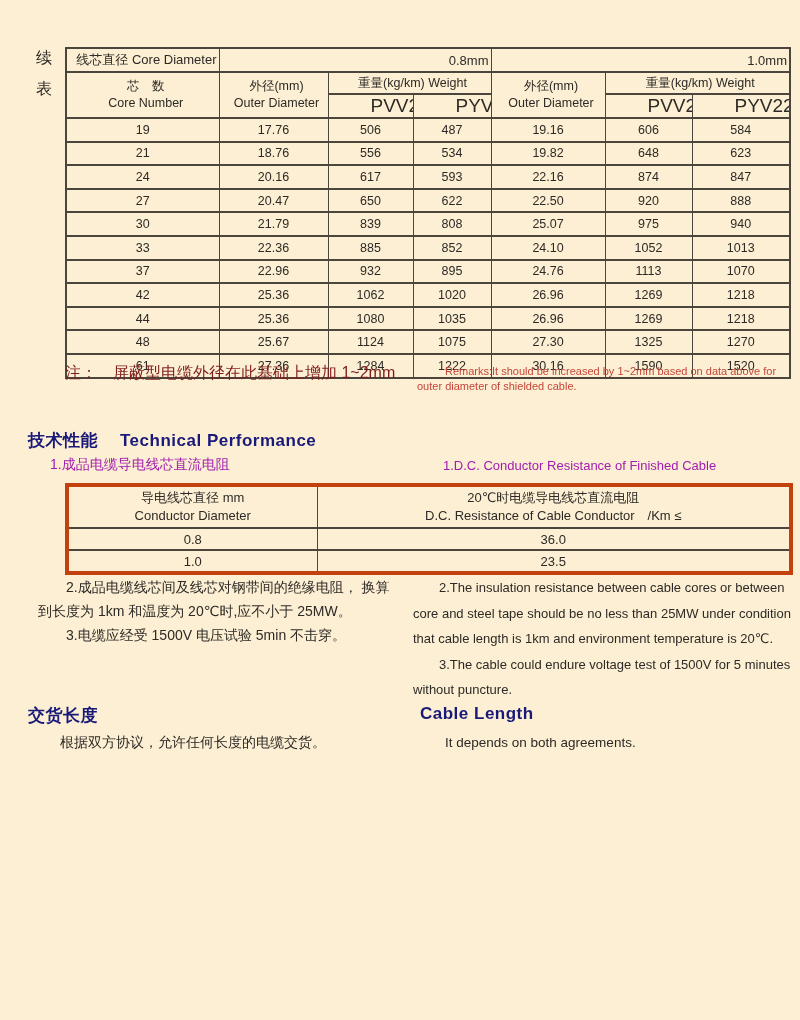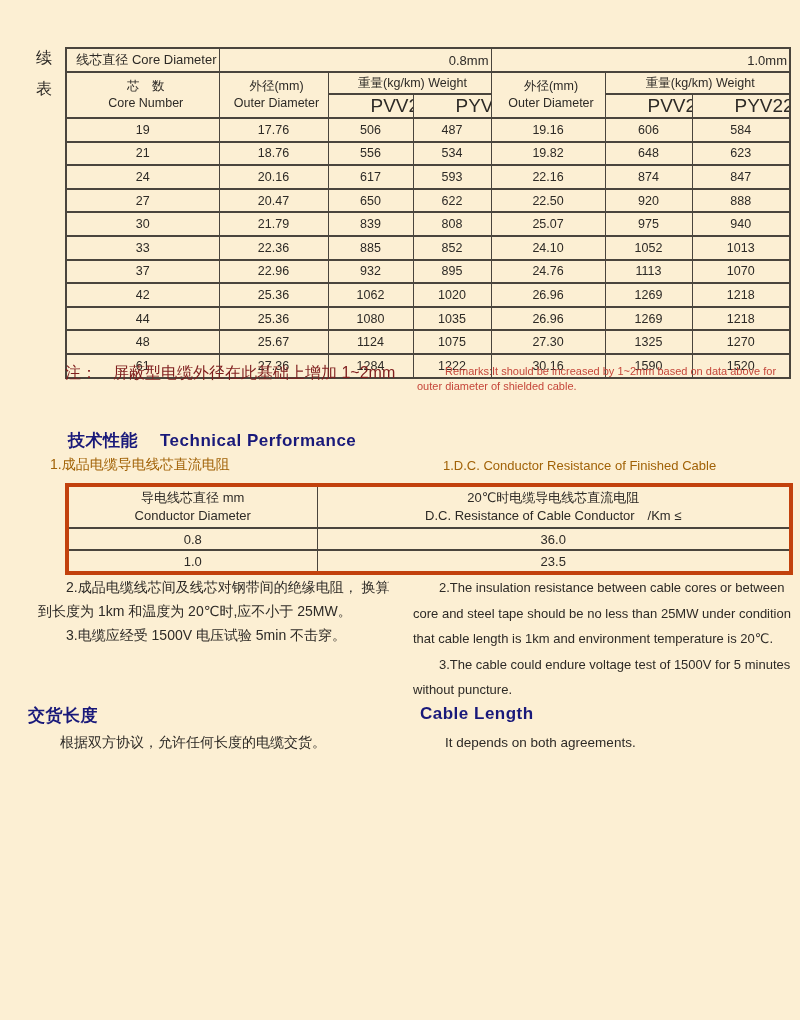--- a/index.html
+++ b/index.html
@@ -44,23 +44,23 @@
   .note-en{
     position:absolute;left:417px;top:364px;width:372px;
     font-size:11px;line-height:15px;color:#c5463a;text-indent:28px;
   }
 
   
   .sect-head{
     position:absolute;font-size:17px;font-weight:bold;color:#19197a;
     letter-spacing:0.5px;white-space:nowrap;
   }
-  .sect-head .cn{margin-right:22px;margin-left:40px;}
-
-  .item-line{position:absolute;font-size:14px;color:#a16207;white-space:nowrap;}
+  .sect-head .cn{margin-right:22px;}
+
+  .item-line{position:absolute;font-size:14px;color:#a21caf;white-space:nowrap;}
   .item-line.en{font-size:13px;}
 
   
   .res-tbl{position:absolute;left:65px;top:483px;width:724px;border:4px solid #c2410c;}
   .res-tbl thead td{height:40px;}
   .res-tbl tbody td{height:20px;font-size:13px;}
   .res-tbl .two-line{font-size:13px;}
 
   
   .para{position:absolute;margin:0;}

